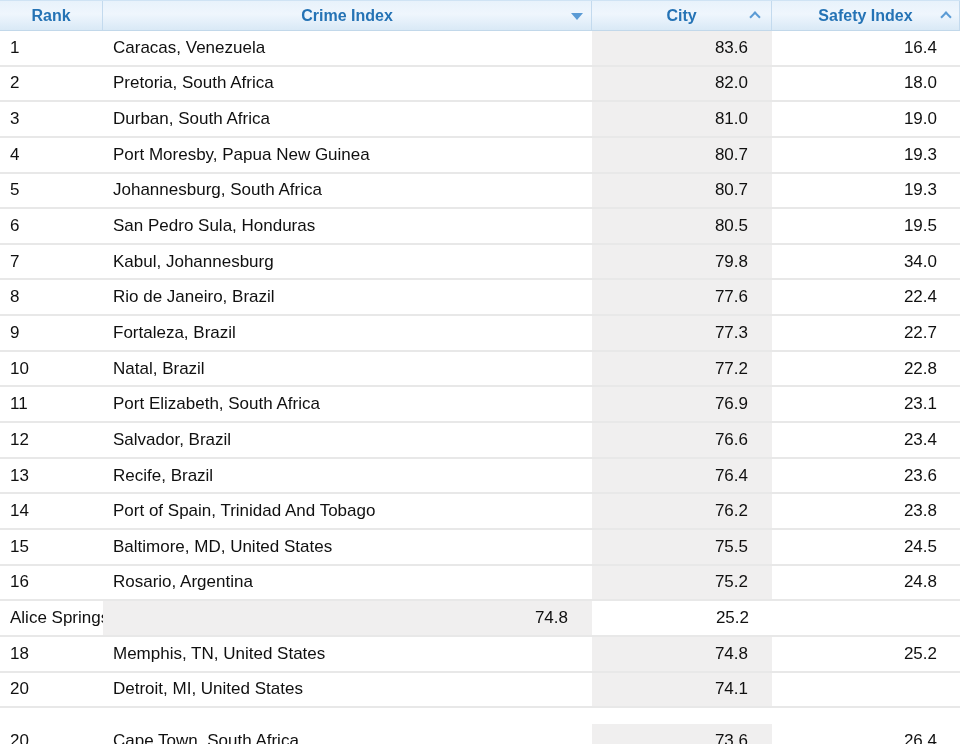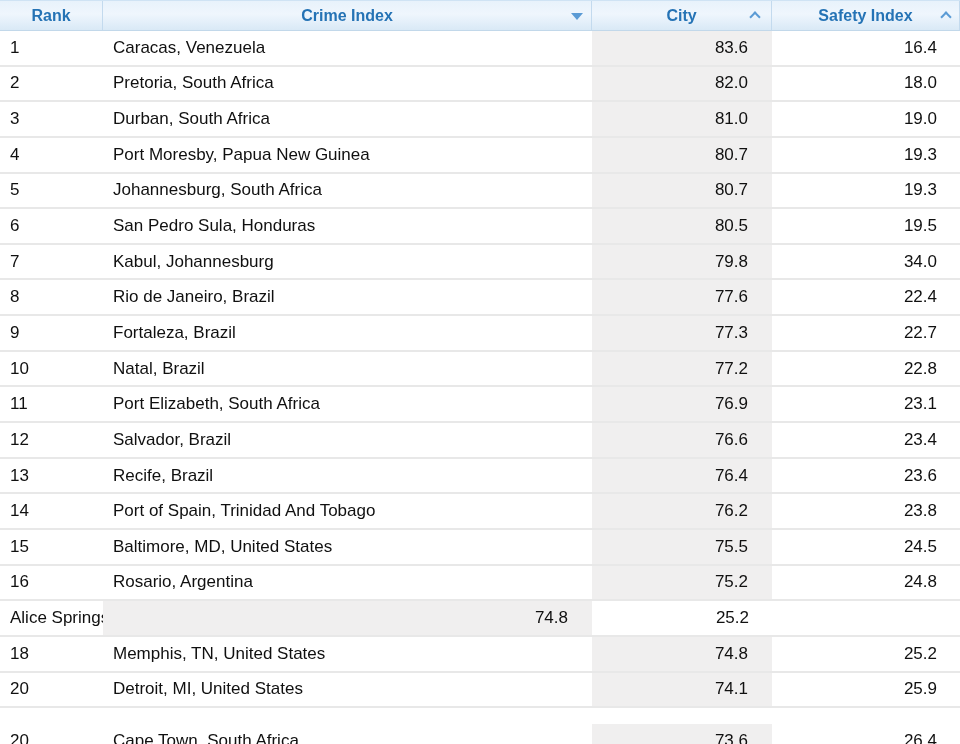--- a/index.html
+++ b/index.html
@@ -229,21 +229,20 @@
     <div class="td td-rank">18</div>
     <div class="td td-city">Memphis, TN, United States</div>
     <div class="td td-crime">74.8</div>
     <div class="td td-safety">25.2</div>
   </div>
 
   <div class="tr">
     <div class="td td-rank">20</div>
     <div class="td td-city">Detroit, MI, United States</div>
     <div class="td td-crime">74.1</div>
-    <div class="td td-safety">25.9</div>
   </div>
 
   <div class="tr">
     <div class="td td-rank">20</div>
     <div class="td td-city">Cape Town, South Africa</div>
     <div class="td td-crime">73.6</div>
     <div class="td td-safety">26.4</div>
   </div>
 </div>
 

